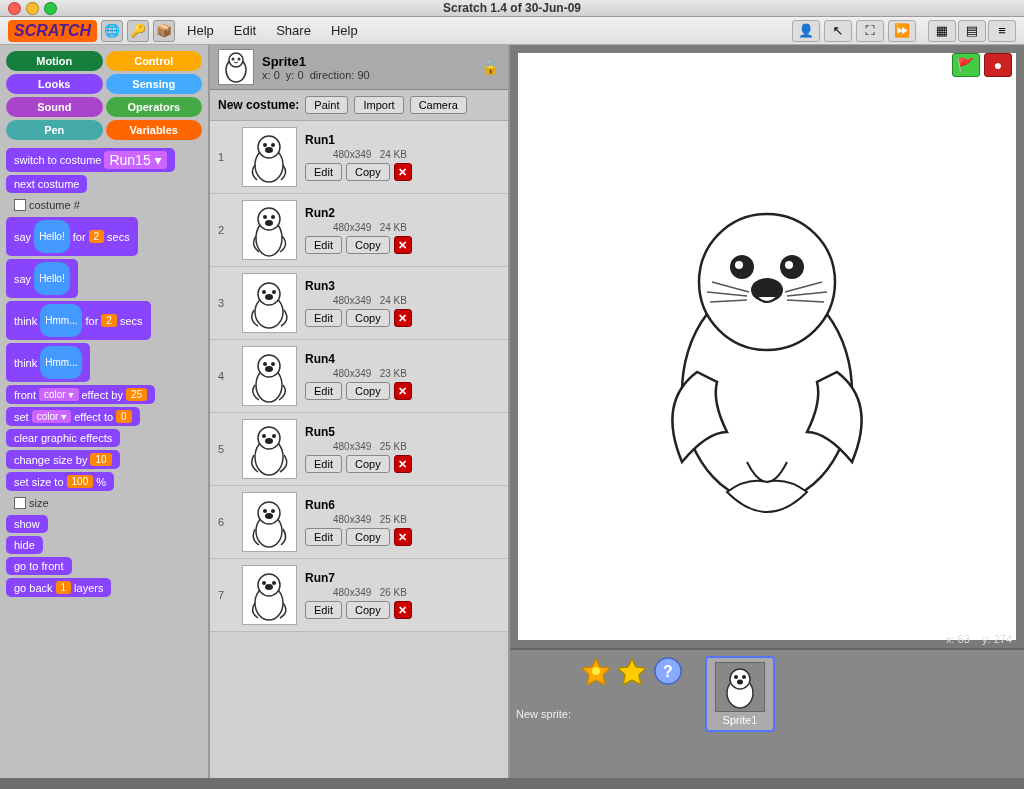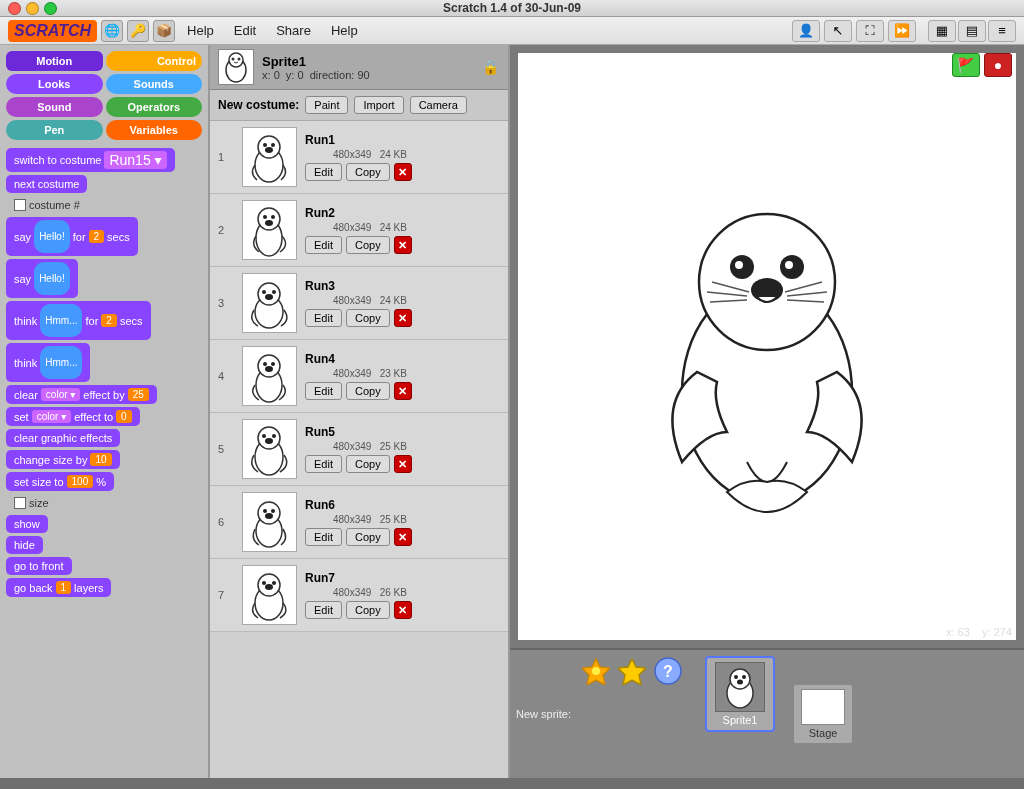--- a/index.html
+++ b/index.html
@@ -117,22 +117,22 @@
     .cat-btn {
       padding: 4px 6px;
       border-radius: 12px;
       border: none;
       color: white;
       font-size: 11px;
       font-weight: bold;
       cursor: pointer;
       text-align: center;
     }
-    .cat-motion { background: #6d28d9; border-radius: 6px; }
-    .cat-control { background: #ffaa00; text-align: right; }
+    .cat-motion { background: #15803d; }
+    .cat-control { background: #ffaa00; }
     .cat-looks { background: #8844ff; }
     .cat-sensing { background: #44aaff; }
     .cat-sound { background: #aa44cc; }
     .cat-operators { background: #44aa44; }
     .cat-pen { background: #44aaaa; }
     .cat-variables { background: #ff6600; }
 
     #blocks-area {
       flex: 1;
       padding: 4px 6px;
@@ -337,21 +337,21 @@
       width: 28px; height: 24px;
       background: #cc2222;
       border: 1px solid #881111;
       border-radius: 3px;
       cursor: pointer;
       display: flex; align-items: center; justify-content: center;
       font-size: 14px;
     }
     #stage-coords {
       position: absolute;
-      bottom: 10px;
+      bottom: 3px;
       right: 12px;
       font-size: 11px;
       color: #ddd;
     }
 
     
     #seal-display {
       position: absolute;
       top: 30px;
       left: 20px;
@@ -448,21 +448,21 @@
   </div>
 </div>
 
 <div id="main">
 
   <div id="left-panel">
     <div id="category-buttons">
       <button class="cat-btn cat-motion">Motion</button>
       <button class="cat-btn cat-control">Control</button>
       <button class="cat-btn cat-looks">Looks</button>
-      <button class="cat-btn cat-sensing">Sounds</button>
+      <button class="cat-btn cat-sensing">Sensing</button>
       <button class="cat-btn cat-sound">Sound</button>
       <button class="cat-btn cat-operators">Operators</button>
       <button class="cat-btn cat-pen">Pen</button>
       <button class="cat-btn cat-variables">Variables</button>
     </div>
     <div id="blocks-area">
 
       <div class="block block-purple">
         <span>switch to costume</span>
         <span class="block-value" style="background:#cc66ff;padding:1px 5px;border-radius:3px;font-size:14px;">Run15 ▾</span>
@@ -497,21 +497,21 @@
         <span class="block-value-orange">2</span>
         <span>secs</span>
       </div>
 
       <div class="block block-purple">
         <span>think</span>
         <span class="block-value-blue">Hmm...</span>
       </div>
 
       <div class="block block-purple">
-        <span>clear</span>
+        <span>front</span>
         <span class="block-value" style="background:#cc66ff;font-size:10px;padding:1px 5px;border-radius:3px;">color ▾</span>
         <span>effect by</span>
         <span class="block-value-orange">25</span>
       </div>
 
       <div class="block block-purple">
         <span>set</span>
         <span class="block-value" style="background:#cc66ff;font-size:10px;padding:1px 5px;border-radius:3px;">color ▾</span>
         <span>effect to</span>
         <span class="block-value-orange">0</span>
@@ -835,19 +835,15 @@
             <circle cx="22" cy="14" r="10" fill="white" stroke="#333" stroke-width="1.5"></circle>
             <circle cx="18" cy="12" r="2" fill="#222"></circle>
             <circle cx="26" cy="12" r="2" fill="#222"></circle>
             <ellipse cx="22" cy="17" rx="3" ry="2.5" fill="#222"></ellipse>
           </svg>
         </div>
         <span class="sprite-tile-label">Sprite1</span>
       </div>
       <div style="width:6px;"></div>
 
-      <div class="stage-tile">
-        <div class="stage-tile-thumb"></div>
-        <span class="stage-tile-label">Stage</span>
-      </div>
     </div>
   </div>
 </div>
 
 </body></html>

